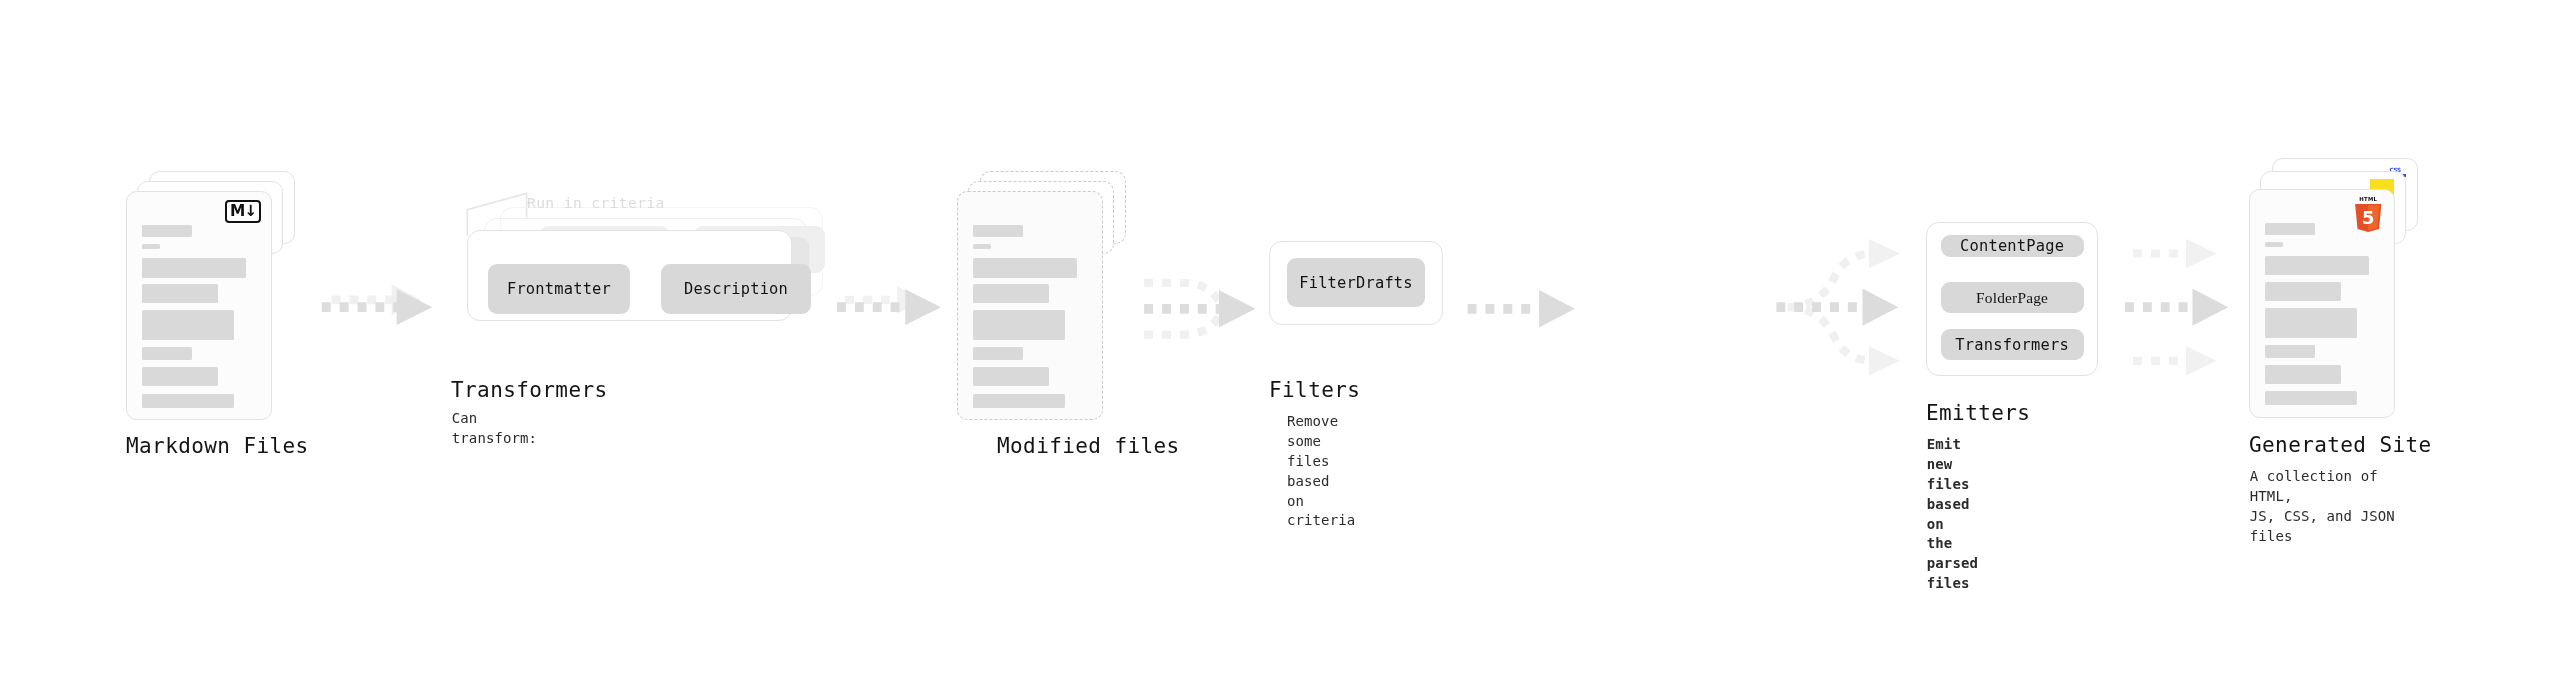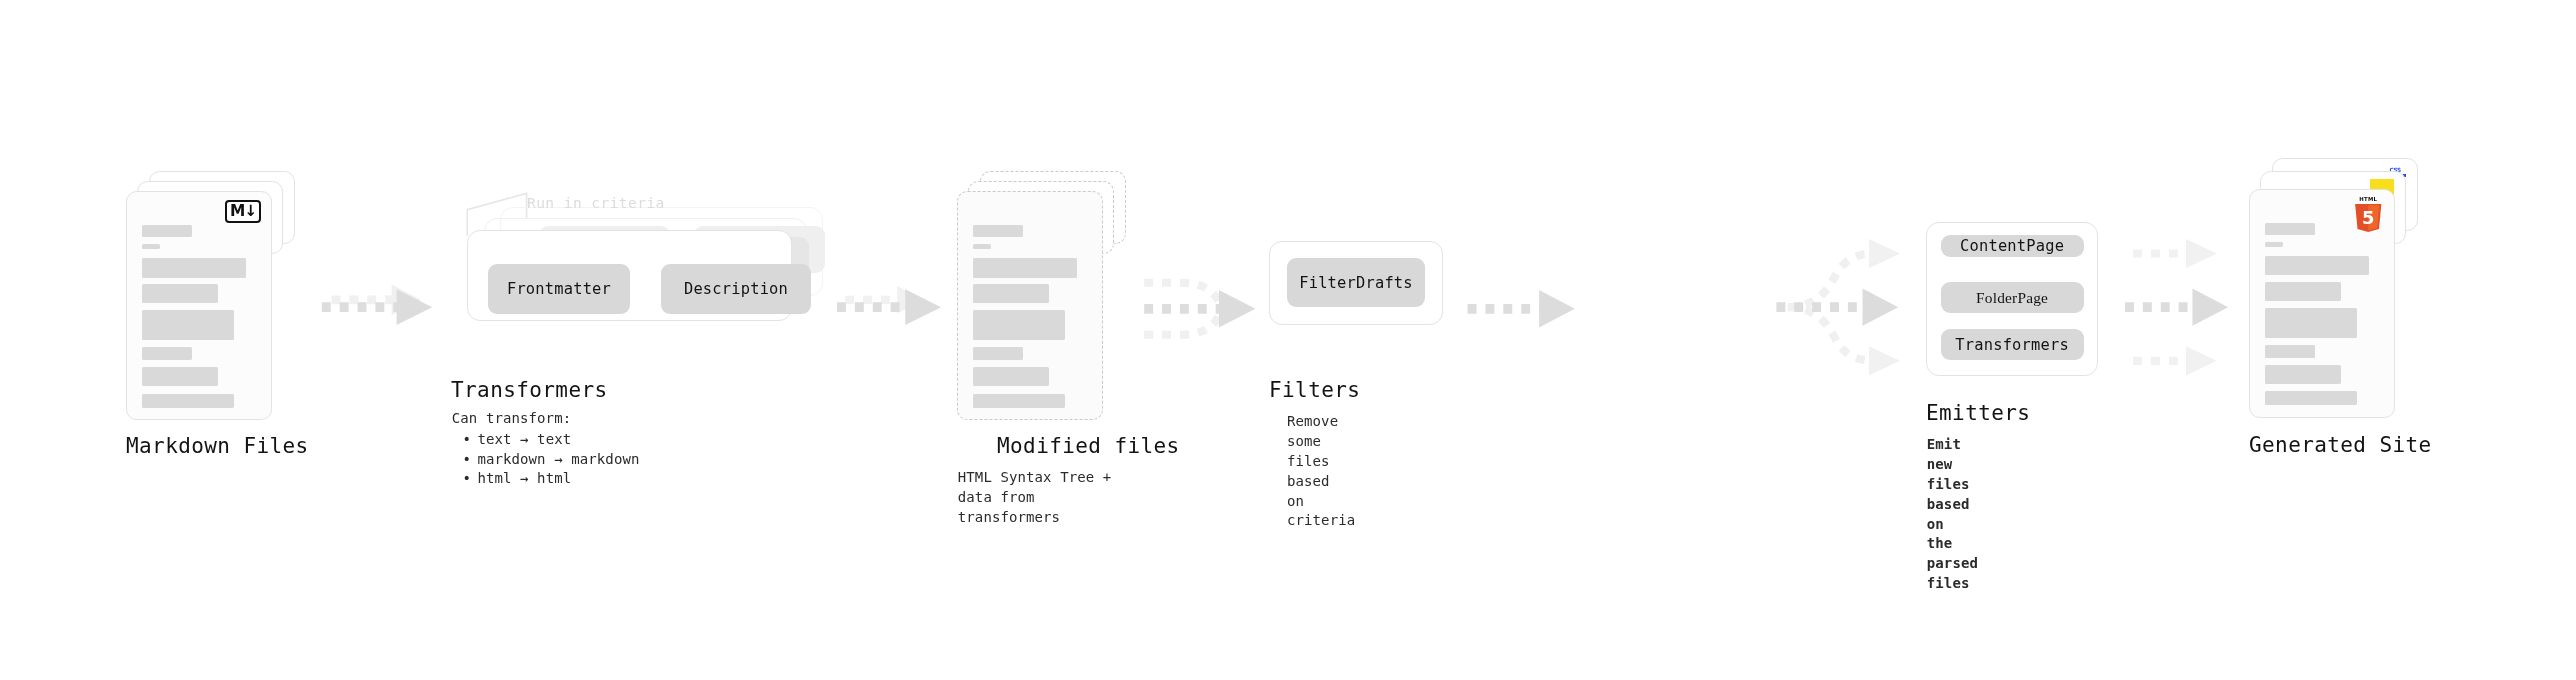--- a/index.html
+++ b/index.html
@@ -234,25 +234,20 @@
 
     <div class="box" style="left:16.3px; top:23px; width:325px; height:91px;"></div>
     <div class="pill" style="left:37px; top:57px; width:142px; height:50px;">Frontmatter</div>
     <div class="pill" style="left:210px; top:57px; width:150px; height:50px;">Description</div>
 
     <div class="annot" style="left:76px; top:-13px;">Run in criteria</div>
 
     <div class="title" style="position:absolute; left:0px; top:171px;">Transformers</div>
     <div class="bullets" style="position:absolute; left:0.8px; top:202px;">
       <div class="lead">Can transform:</div>
-      <ul>
-        <li>text → text</li>
-        <li>markdown → markdown</li>
-        <li>html → html</li>
-      </ul>
     </div>
   </div>
 
   <div class="node" style="left:957px; top:171px;">
     <div class="cardstack" style="width:175px; height:252px;">
       <div class="card dashed ghost" style="left:23px; top:0px;  width:146px; height:73px;"></div>
       <div class="card dashed ghost" style="left:11.4px; top:9.8px; width:146px; height:73px;"></div>
       <div class="card dashed" style="left:0px; top:20.3px; width:146px; height:229px;">
         <div class="card-body">
           <div class="bar" style="width:50px;  height:12.2px; margin-top:0px;"></div>
@@ -260,22 +255,20 @@
           <div class="bar" style="width:104px; height:19.5px; margin-top:9px;"></div>
           <div class="bar" style="width:76px;  height:18.7px; margin-top:6.5px;"></div>
           <div class="bar" style="width:92px; height:30px; margin-top:7.3px;"></div>
           <div class="bar" style="width:50px;  height:13px; margin-top:7.3px;"></div>
           <div class="bar" style="width:76px;  height:19.5px; margin-top:6.5px;"></div>
           <div class="bar" style="width:92px; height:14px; margin-top:7.3px;"></div>
         </div>
       </div>
     </div>
     <div class="title" style="position:absolute; left:0px; top:263px;margin-left:40px;">Modified files</div>
-    <div class="subtitle" style="position:absolute; left:0.8px; top:297px;">HTML Syntax Tree +
-data from transformers</div>
   </div>
 
   <div class="node" style="left:1269px; top:241px;">
     <div class="box" style="left:0px; top:0px; width:174px; height:84px;"></div>
     <div class="pill" style="left:18px; top:17px; width:138px; height:49px;">FilterDrafts</div>
 
     <div class="title" style="position:absolute; left:0px; top:137px;">Filters</div>
     <div class="subtitle" style="position:absolute; left:18px; top:171px;">Remove some files based
 on criteria</div>
   </div>
@@ -315,16 +308,18 @@
           <div class="bar" style="width:104px; height:19.5px; margin-top:9px;"></div>
           <div class="bar" style="width:76px;  height:18.7px; margin-top:6.5px;"></div>
           <div class="bar" style="width:92px; height:30px; margin-top:7.3px;"></div>
           <div class="bar" style="width:50px;  height:13px; margin-top:7.3px;"></div>
           <div class="bar" style="width:76px;  height:19.5px; margin-top:6.5px;"></div>
           <div class="bar" style="width:92px; height:14px; margin-top:7.3px;"></div>
         </div>
       </div>
     </div>
     <div class="title" style="position:absolute; left:0px; top:275px;">Generated Site</div>
+    <div class="subtitle" style="position:absolute; left:0.8px; top:309px;">A collection of HTML,
+JS, CSS, and JSON files</div>
   </div>
 
 </div>
 
 
 </body></html>

